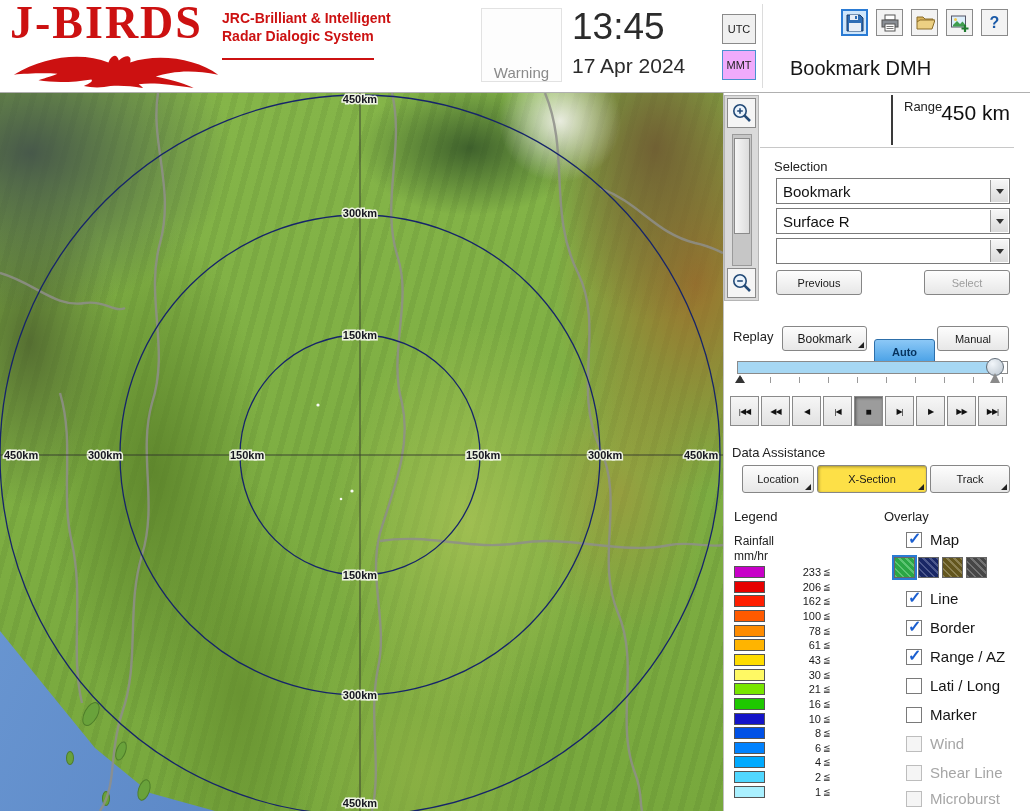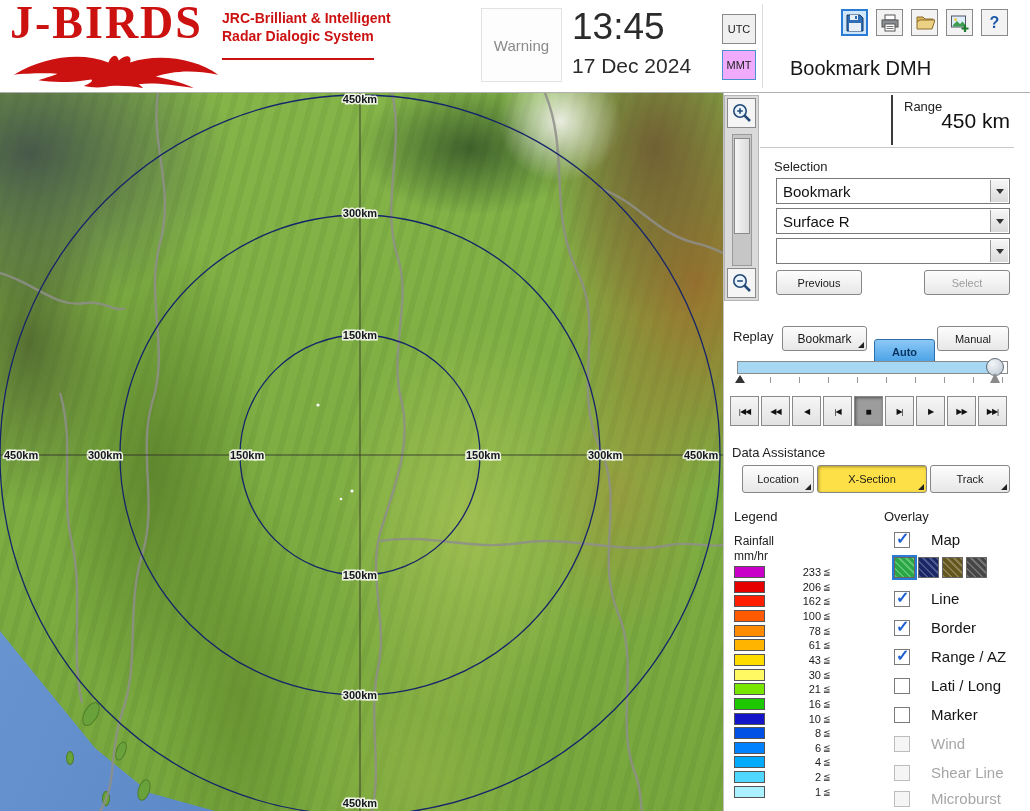--- a/index.html
+++ b/index.html
@@ -6,21 +6,21 @@
   body{font-family:"Liberation Sans",sans-serif;background:#fff}
   #app{position:relative;width:1030px;height:811px;overflow:hidden;background:#fff}
 
   
   #header{position:absolute;left:0;top:0;width:1030px;height:93px;background:#fff;border-bottom:1px solid #b0b0b0;z-index:5}
   .logo-title{position:absolute;left:10px;top:-4px;font-family:"Liberation Serif",serif;font-weight:bold;font-size:46px;color:#cc1111;letter-spacing:2px}
   .logo-tag{position:absolute;left:222px;color:#cc1111;font-weight:bold;white-space:nowrap}
   .tag1{top:10px;font-size:14px}
   .tag2{top:28px;font-size:14px;border-bottom:2px solid #cc1111;padding-bottom:14px}
   .eagle{position:absolute;left:12px;top:50px}
-  .warning-box{position:absolute;left:481px;top:8px;width:81px;height:74px;border:1px solid #e2e2e2;background:#fdfdfd;display:flex;align-items:center;justify-content:center;color:#8a8a8a;font-size:15px}
+  .warning-box{position:absolute;left:481px;top:8px;width:81px;height:74px;border:1px solid #e2e2e2;background:#fdfdfd;display:flex;align-items:flex-end;justify-content:center;color:#8a8a8a;font-size:15px}
   .time{position:absolute;left:572px;top:6px;font-size:37px;color:#2b2b2b}
   .date{position:absolute;left:572px;top:54px;font-size:21px;color:#2b2b2b}
   .tz-btn{position:absolute;left:722px;width:34px;height:30px;border:1px solid #8a8a8a;background:#f0f0f0;font-size:11px;display:flex;align-items:center;justify-content:center;color:#222;cursor:pointer}
   .tz-btn.selected{background:#f0abfc;border-color:#4a90d0}
   .hdr-sep{position:absolute;left:762px;top:4px;width:1px;height:84px;background:#dcdcdc}
   .tool-btn{position:absolute;top:9px;width:27px;height:27px;border:1px solid #8a8a8a;background:#f3f3f3;display:flex;align-items:center;justify-content:center;cursor:pointer}
   .tool-btn.highlight{background:#cfe6fb;border:2px solid #2a7bd4}
   .help-glyph{font-size:16px;font-weight:bold;color:#1a5aa8}
   .station{position:absolute;left:790px;top:57px;font-size:20px;color:#161616}
 
@@ -78,52 +78,52 @@
   .media-btn.pressed{background:#9c9c9c;box-shadow:inset 1px 1px 3px rgba(0,0,0,.45);font-size:10px;letter-spacing:0}
 
   
   .lg-row{position:absolute;left:10px;display:flex;align-items:center;height:13px}
   .lg-swatch{width:31px;height:12px;border:1px solid #555}
   .lg-val{font-size:11px;color:#1a1a1a;width:56px;text-align:right}
   .lg-lte{font-size:9px;color:#1a1a1a;margin-left:2px}
   .small-label{position:absolute;font-size:12px;color:#222}
 
   
-  .ov-row{position:absolute;left:170px;display:flex;align-items:center;gap:21px;font-size:15px;color:#151515;cursor:pointer}
+  .ov-row{position:absolute;left:182px;display:flex;align-items:center;gap:8px;font-size:15px;color:#151515;cursor:pointer}
   .cb{width:16px;height:16px;background:#fff;border:1px solid #7a7a7a;position:relative;flex:none}
   .ov-row.on .cb::after{content:"\2713";position:absolute;left:1px;top:-4px;font-size:16px;font-weight:bold;color:#1b5fd0}
   .ov-row.off{color:#a6a6a6}
   .ov-row.off .cb{border-color:#bdbdbd;background:#f5f5f5}
   .pal-row{position:absolute;left:170px;top:464px;display:flex;gap:3px}
   .pal-swatch{width:21px;height:21px;border:1px solid #666;background-image:repeating-linear-gradient(45deg,rgba(255,255,255,.22) 0 2px,rgba(0,0,0,.08) 2px 5px);cursor:pointer}
   .pal-swatch.selected{outline:2px solid #2a7bd4;outline-offset:0}
 
   .range-vline{position:absolute;left:167px;top:2px;width:2px;height:50px;background:#3a3a3a}
   .range-underline{position:absolute;left:36px;top:54px;width:254px;height:1px;background:#c8c8c8}
-  .range-value{position:absolute;left:172px;top:16px;width:114px;text-align:right;font-size:21px;color:#101010}
+  .range-value{position:absolute;left:172px;top:8px;width:114px;text-align:right;font-size:21px;color:#101010}
 </style>
 </head>
 <body>
 
 <div id="app">
 
   <div id="header">
     <div class="logo-title">J-BIRDS</div>
     <div class="logo-tag tag1">JRC-Brilliant &amp; Intelligent</div>
     <div class="logo-tag tag2">Radar  Dialogic  System</div>
     <svg class="eagle" width="208" height="38" viewBox="0 0 220 40">
       <path d="M2,26 C35,6 75,2 102,13 C105,5 111,3 113,11 C121,4 127,6 125,13 C155,3 195,9 218,26 C188,20 168,23 152,28 C172,32 186,37 192,40 C166,36 148,34 134,36 C138,39 139,40 138,40 C126,38 114,37 104,38 C96,40 84,40 76,38 C82,35 86,33 84,31 C66,34 46,35 28,32 C36,29 44,27 48,25 C32,24 14,25 2,26 Z" fill="#cc1111"></path>
     </svg>
 
     <div class="warning-box">
       <span>Warning</span>
     </div>
 
     <div class="time">13:45</div>
-    <div class="date">17 Dec 2024</div>
+    <div class="date">17 Apr 2024</div>
 
     <div class="tz-btn" style="top:14px">UTC</div>
     <div class="tz-btn selected" style="top:50px">MMT</div>
     <div class="hdr-sep"></div>
 
     <div class="tool-btn highlight" style="left:841px">
       <svg width="20" height="20" viewBox="0 0 20 20">
         <path d="M2,2 h13 l3,3 v13 h-16 z" fill="#2f6db4" stroke="#1a3a66"></path>
         <rect x="5" y="2" width="8" height="5" fill="#e8eef6"></rect>
         <rect x="10" y="3" width="2" height="3" fill="#2f6db4"></rect>

